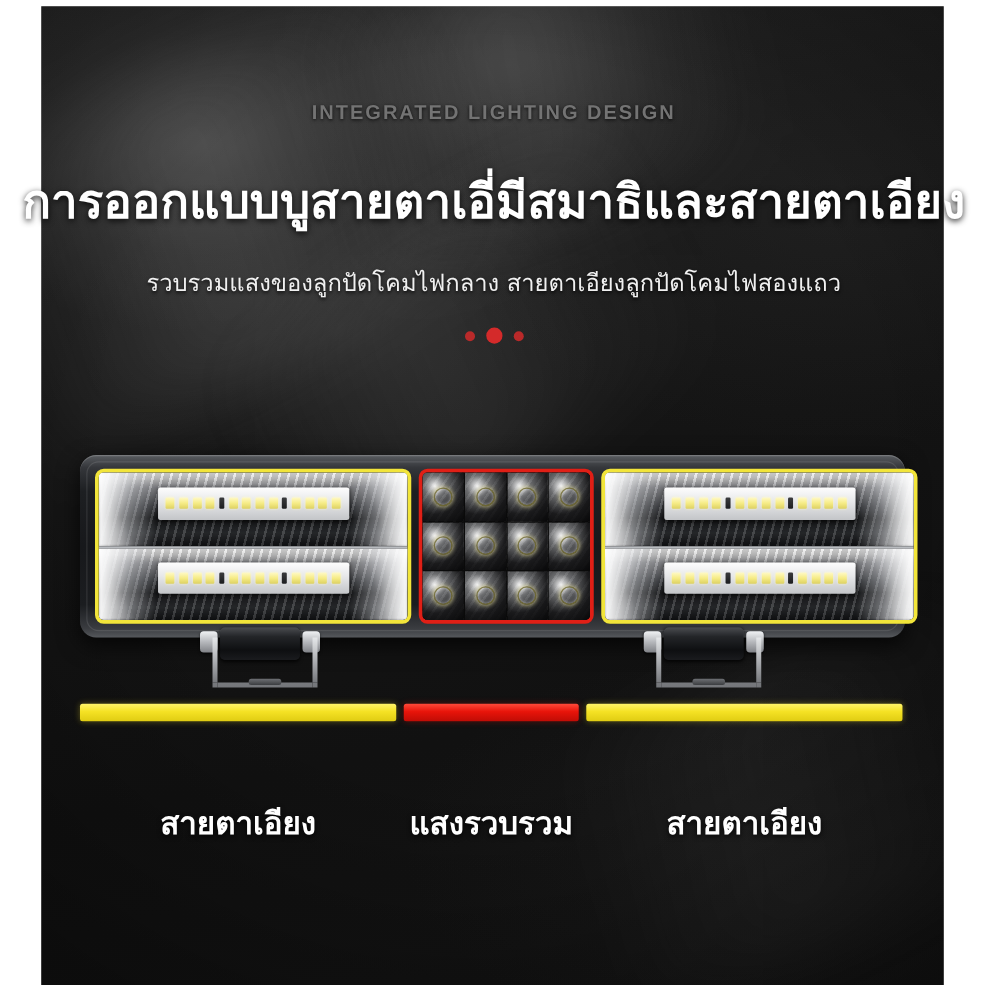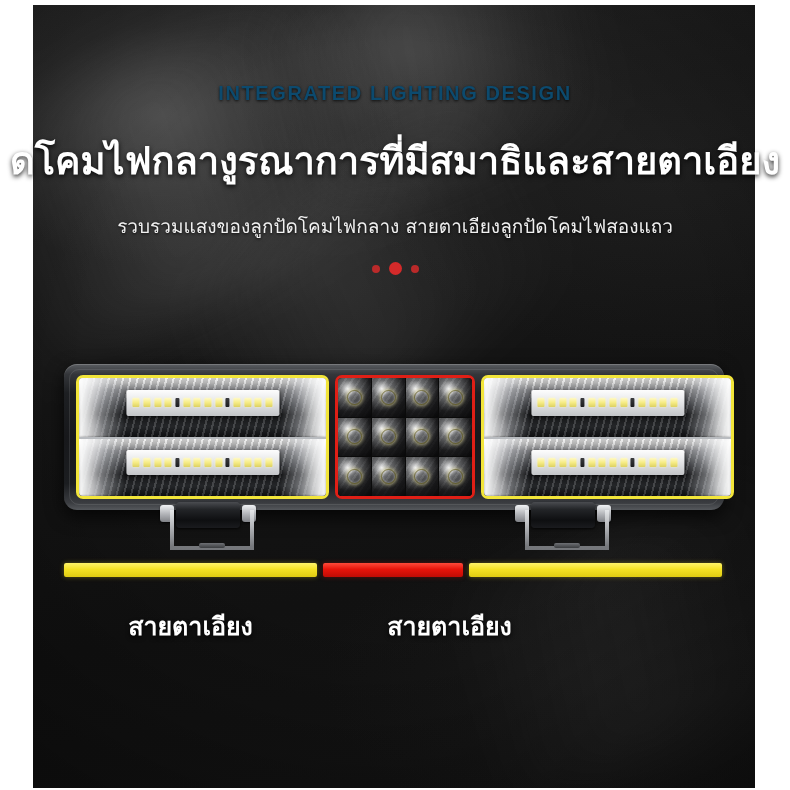--- a/index.html
+++ b/index.html
@@ -55,22 +55,22 @@
     background: radial-gradient(ellipse 105% 92% at 50% 42%, rgba(0,0,0,0) 40%, rgba(0,0,0,0.55) 100%);
     pointer-events: none;
   }
 
   
   .eng-title {
     position: absolute;
     left: 0; right: 0;
     top: 82px;
     text-align: center;
-    color: #0c4a6e;
-    font-size: 20px;
+    color: #737373;
+    font-size: 16px;
     font-weight: 700;
     letter-spacing: 1.6px;
     text-shadow: 0 1px 3px rgba(0,0,0,.8);
     font-family: "Liberation Sans", sans-serif;
   }
   .thai-title {
     position: absolute;
     left: 0; right: 0;
     top: 140px;
     text-align: center;
@@ -314,39 +314,40 @@
     width: 660px;
     display: flex;
     gap: 6px;
   }
   .legend-label {
     color: #ffffff;
     font-size: 25px;
     font-weight: 700;
     text-align: center;
     text-shadow: 0 2px 4px rgba(0,0,0,.85);
+    margin-top: 32px;
   }
   .legend-label.ll-wide { flex: 0 0 253px; }
   .legend-label.ll-mid  { flex: 0 0 140px; }
 </style>
 </head>
 <body>
 
 <div id="poster">
 
   <div class="backdrop">
     <div class="backdrop-streak streak-a"></div>
     <div class="backdrop-streak streak-b"></div>
     <div class="backdrop-streak streak-c"></div>
     <div class="backdrop-streak streak-d"></div>
     <div class="vignette"></div>
   </div>
 
   <div class="eng-title">INTEGRATED LIGHTING DESIGN</div>
-  <div class="thai-title">ดโคมไฟกลางูรณาการที่มีสมาธิและสายตาเอียง</div>
+  <div class="thai-title">การออกแบบบูสายตาเอี่มีสมาธิและสายตาเอียง</div>
   <div class="thai-sub">รวบรวมแสงของลูกปัดโคมไฟกลาง สายตาเอียงลูกปัดโคมไฟสองแถว</div>
 
   <div class="dots">
     <span class="dot small"></span>
     <span class="dot big"></span>
     <span class="dot small"></span>
   </div>
 
   <div class="lightbar">
     <div class="bar-inner-edge"></div>
@@ -497,16 +498,17 @@
   </div>
 
   <div class="legend-bars">
     <div class="legend-bar lb-yellow"></div>
     <div class="legend-bar lb-red"></div>
     <div class="legend-bar lb-yellow"></div>
   </div>
 
   <div class="legend-labels">
     <div class="legend-label ll-wide">สายตาเอียง</div>
+    <div class="legend-label ll-mid">แสงรวบรวม</div>
     <div class="legend-label ll-wide">สายตาเอียง</div>
   </div>
 
 </div>
 
 </body></html>

